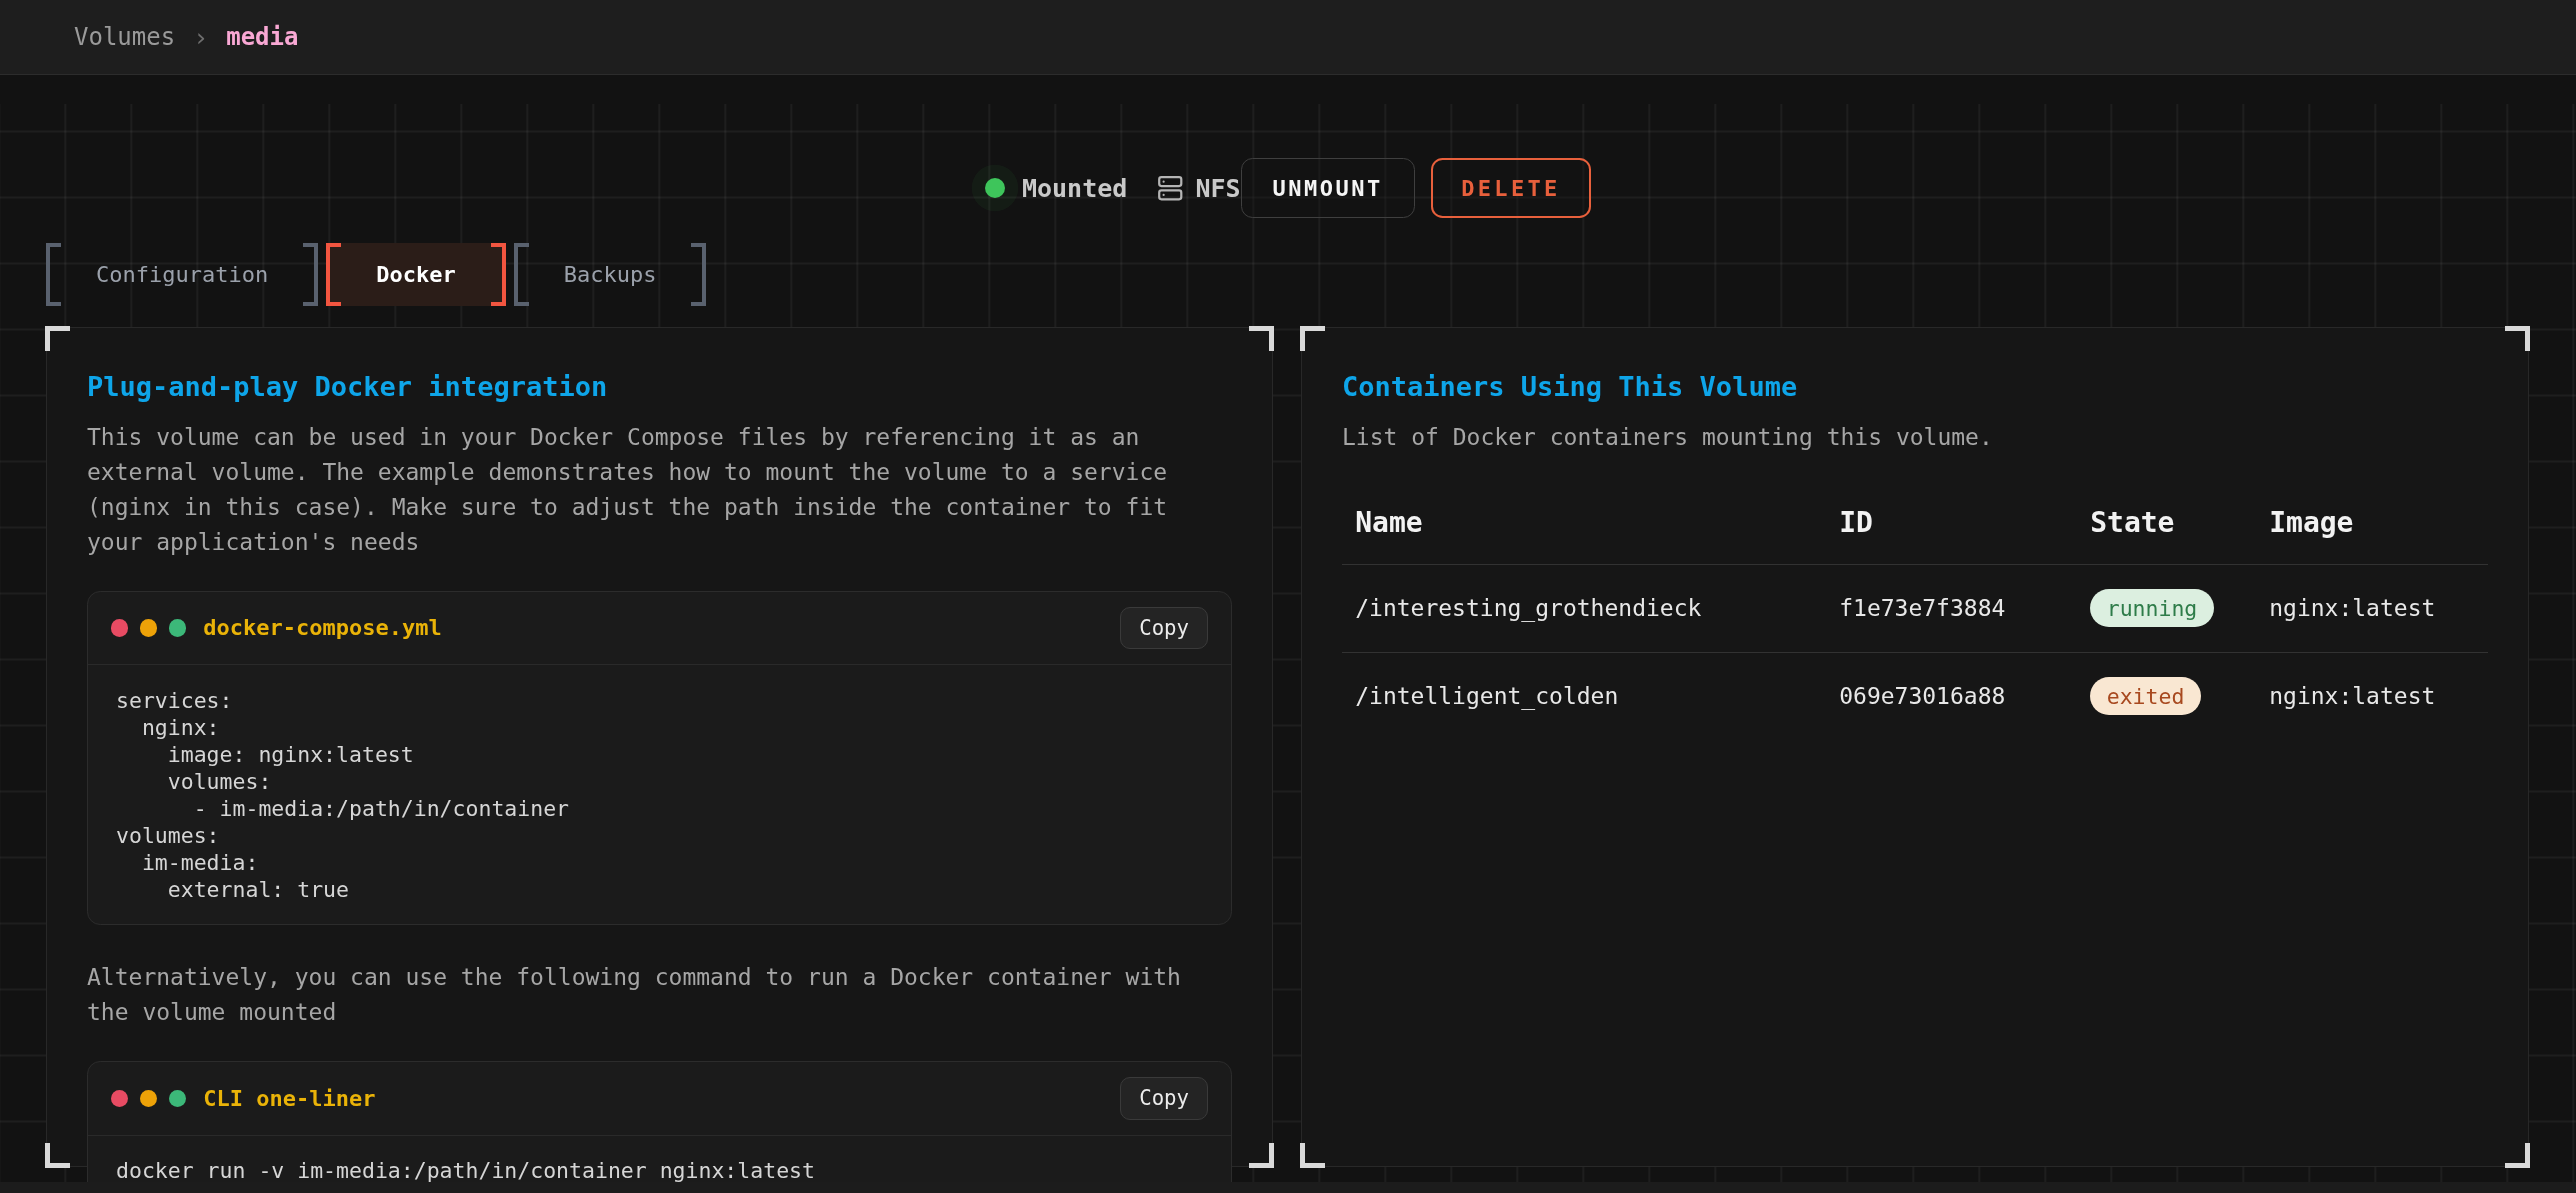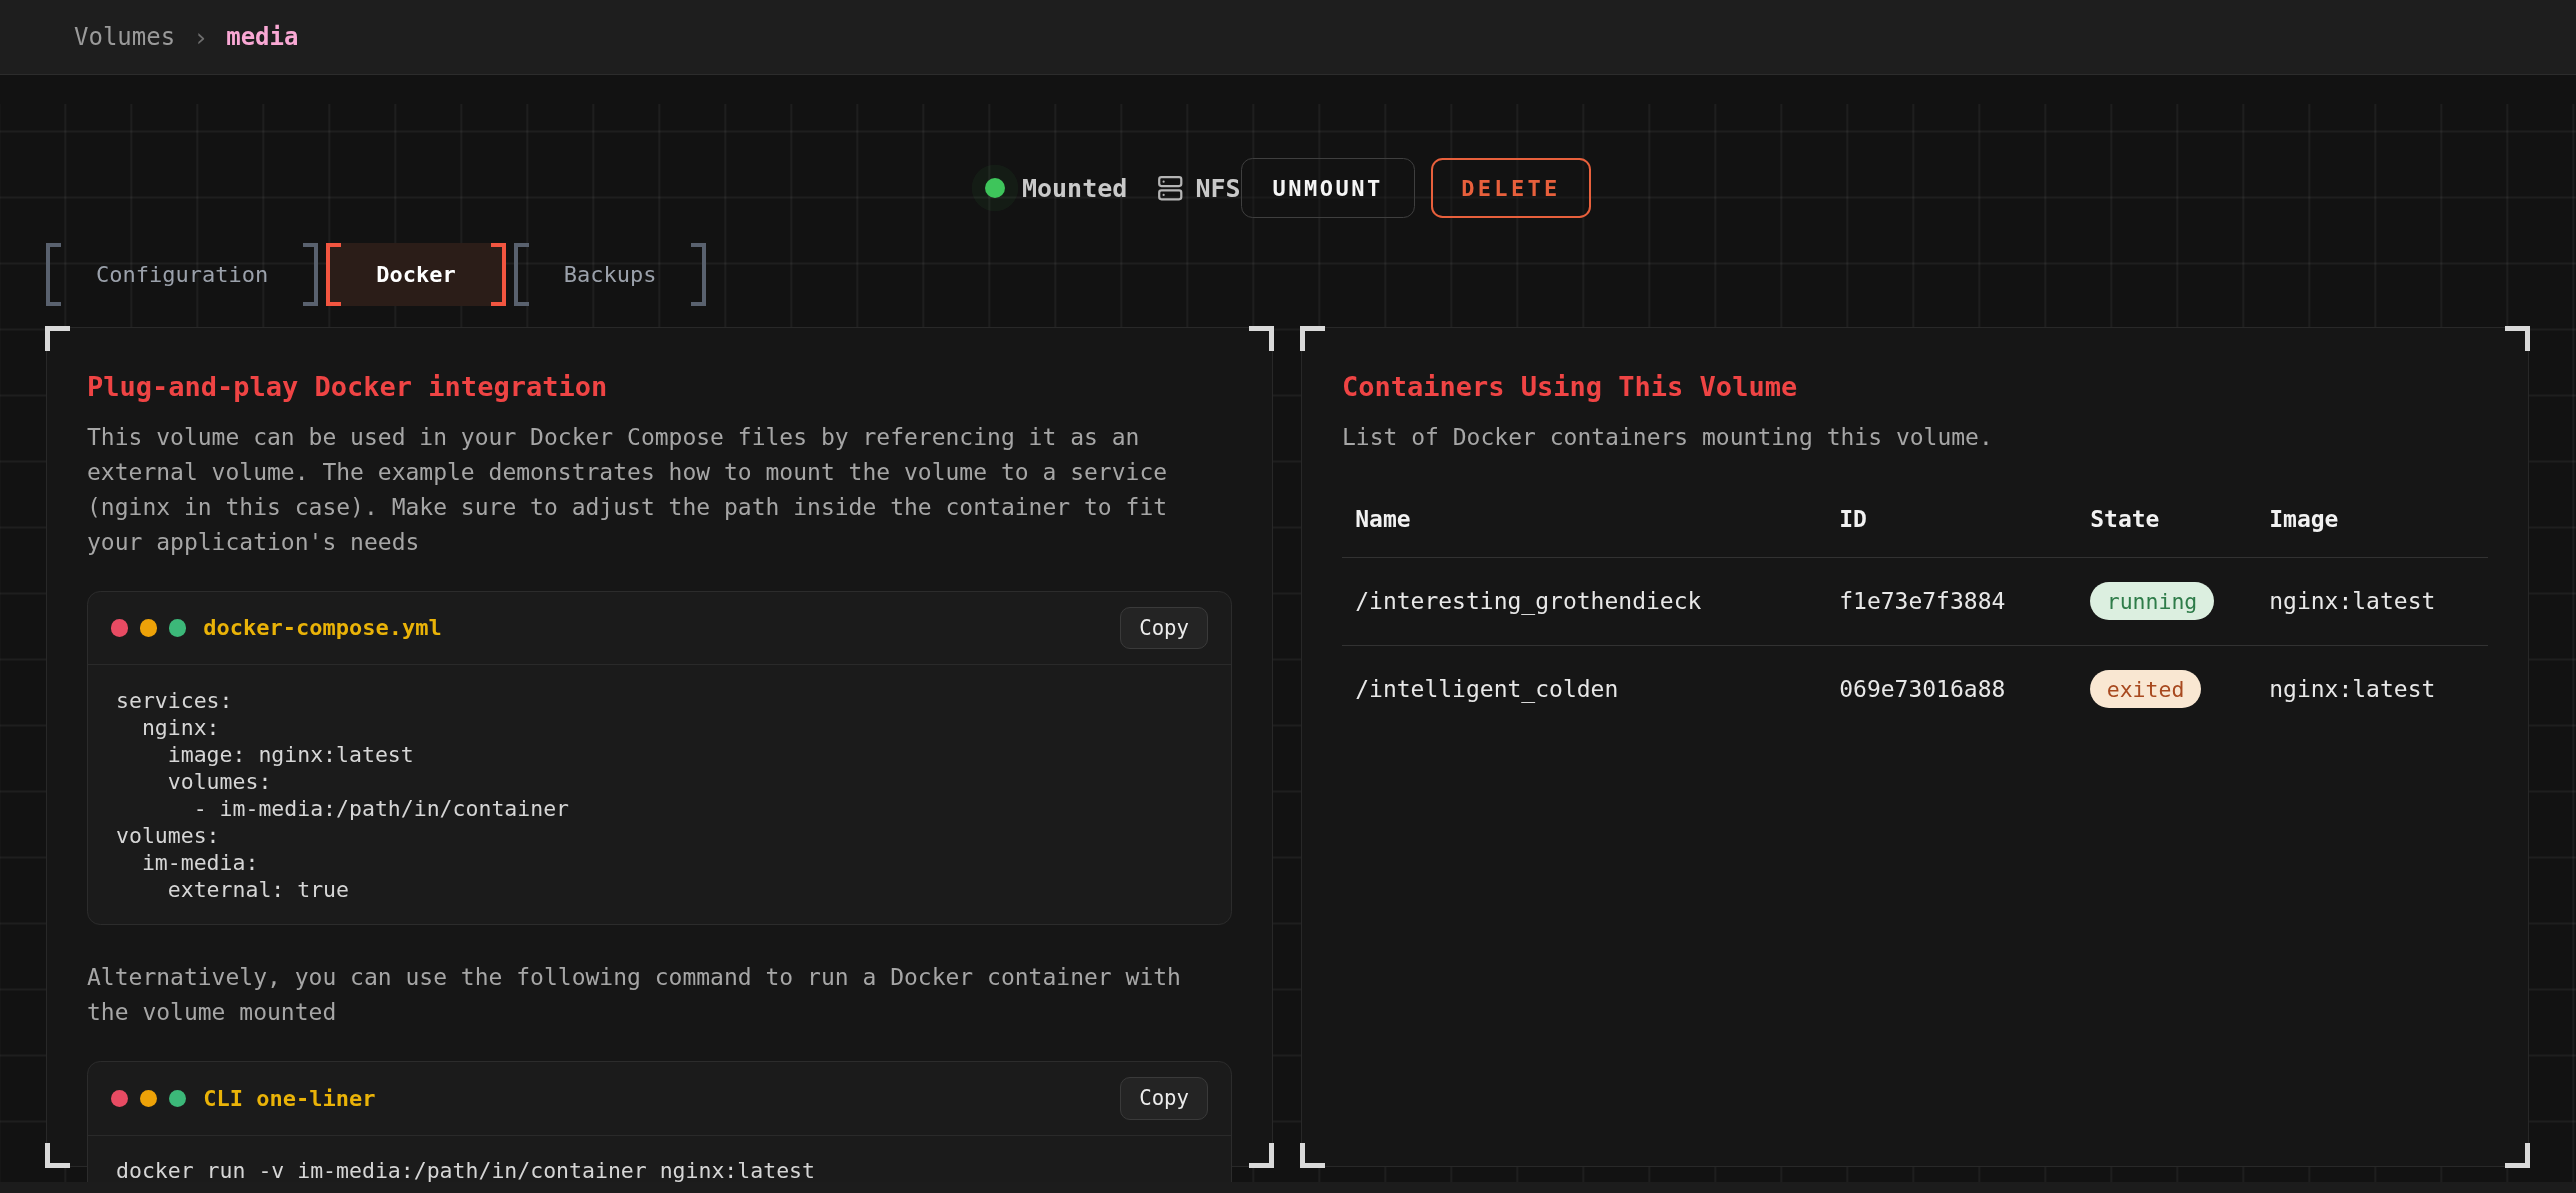--- a/index.html
+++ b/index.html
@@ -67,21 +67,21 @@
   .panels { margin-top:21.5px; display:flex; gap:28px; }
   .panel { position:relative; background:#161616; border:1.7px solid #282828; height:840px; }
   .panel.left  { width:1227px; padding:36px 40px; }
   .panel.right { width:1228px; padding:36px 40px; }
   .corner { position:absolute; width:25px; height:25px; border:0 solid #d9d9d9; }
   .c-tl { top:-1.7px; left:-1.7px;  border-top-width:5px; border-left-width:5px; }
   .c-tr { top:-1.7px; right:-1.7px; border-top-width:5px; border-right-width:5px; }
   .c-bl { bottom:-1.7px; left:-1.7px;  border-bottom-width:5px; border-left-width:5px; }
   .c-br { bottom:-1.7px; right:-1.7px; border-bottom-width:5px; border-right-width:5px; }
 
-  .panel-title { font-size:27px; font-weight:bold; color:#ef4444; margin-top:6.6px; }
+  .panel-title { font-size:27px; font-weight:bold; color:#0ea5e9; margin-top:6.6px; }
   .panel-desc { margin-top:18px; font-size:23px; line-height:35px; color:#a6a6a6;
     white-space:pre-wrap; }
 
   
   .code-block { margin-top:31px; background:#1b1b1b; border:1.7px solid #2c2c2c; border-radius:13.2px; }
   .code-header { display:flex; align-items:center; padding:15px 23px;
     border-bottom:1.7px solid #2a2a2a; }
   .traffic { display:flex; align-items:center; gap:11.6px; }
   .t-dot { width:17.4px; height:17.4px; border-radius:50%; }
   .t-red { background:#e84b63; } .t-amber { background:#eda208; } .t-green { background:#3cb879; }
@@ -89,21 +89,21 @@
   .copy-btn { background:#242424; border:1.7px solid #3a3a3a; border-radius:10px;
     color:#ececec; font-family:inherit; font-size:20.7px; padding:8.3px 18px; cursor:pointer; }
   .code-body { padding:21.5px 28px; font-size:21.5px; line-height:27px; color:#d6d6d6;
     white-space:pre; overflow:hidden; }
   .code-body.single { padding:21.5px 28px 23px; }
 
   
   .table { margin-top:51px; }
   .t-row { display:grid; grid-template-columns:484px 251px 179px 1fr; align-items:center;
     padding-left:13.2px; }
-  .t-head { font-size:23px; font-weight:bold; color:#f2f2f2; padding-bottom:25px; }
+  .t-head { font-size:28px; font-weight:bold; color:#f2f2f2; padding-bottom:25px; }
   .t-body-row { height:88px; font-size:23px; color:#e8e8e8; border-top:1.7px solid #323232; }
   .pill { display:inline-block; padding:6.6px 16.5px; border-radius:826px; font-size:21.5px; }
   .state-running { background:#dcefe0; color:#2e7c49; }
   .state-exited  { background:#f9e7d2; color:#a8491f; }
 
   
   .footer-strip { position:absolute; left:0; right:0; bottom:0; height:11.6px; background:#1c1c1c; }
 </style>
 </head>
 <body>

